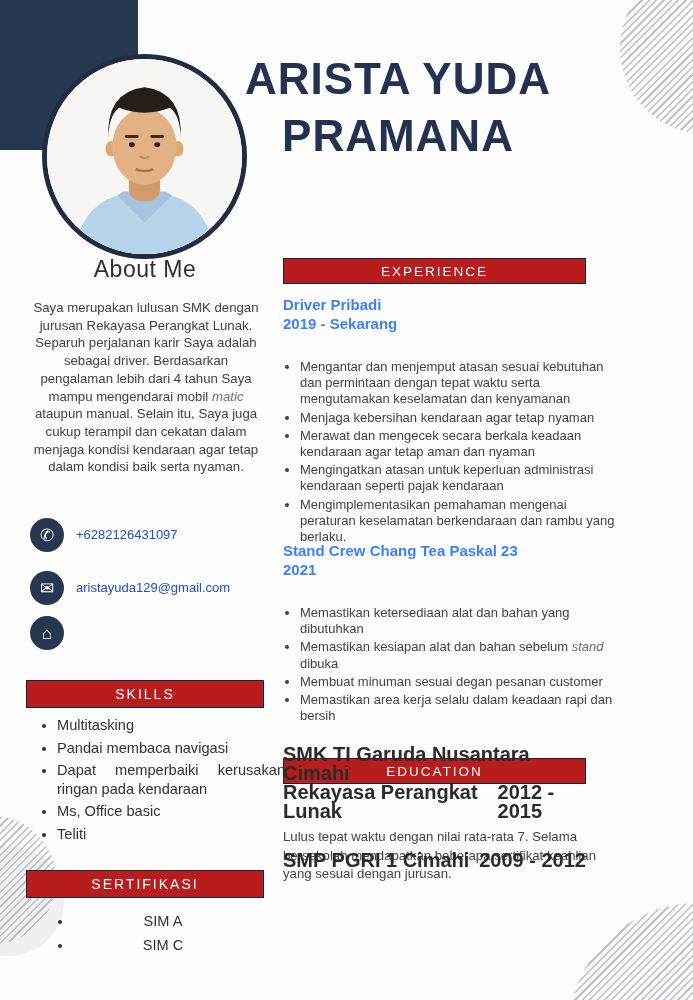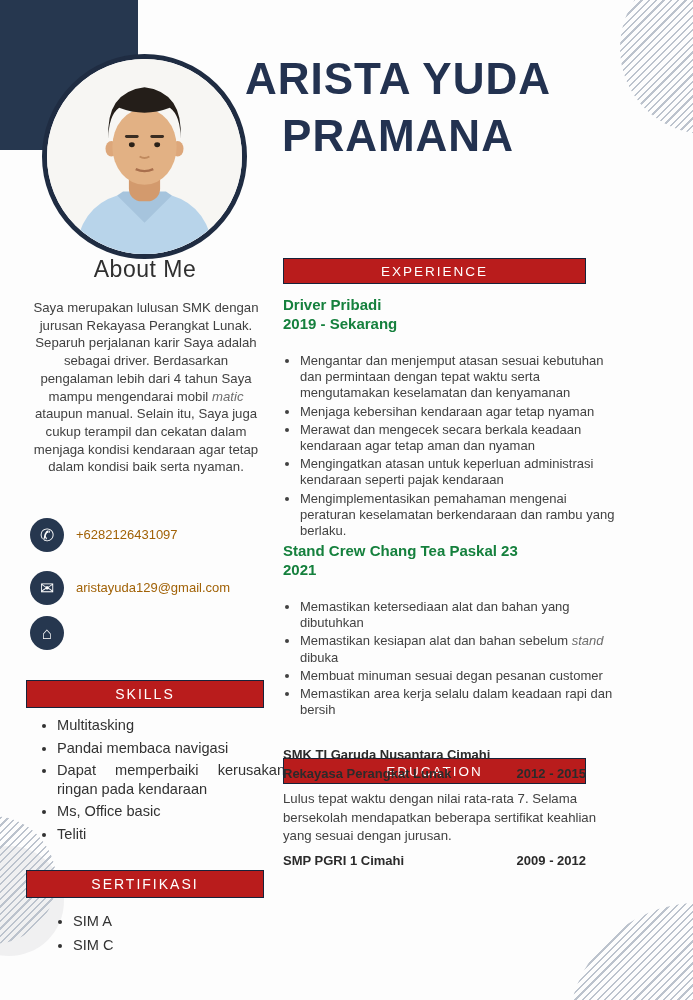--- a/index.html
+++ b/index.html
@@ -25,46 +25,46 @@
   
   .about-title{left:25px;top:256px;width:240px;text-align:center;font-size:23px;
                color:#2f2f2f;font-weight:500;letter-spacing:.5px;}
   .about-text{left:27px;top:299px;width:238px;text-align:center;font-size:13.2px;
               line-height:17.7px;color:#414141;}
   em{font-style:italic;color:#6d6d6d;}
   
   .contact-row{display:flex;align-items:flex-start;gap:12px;left:30px;width:236px;}
   .cicon{flex:0 0 auto;width:34px;height:34px;border-radius:50%;background:#26374f;color:#fff;
          display:flex;align-items:center;justify-content:center;font-size:17px;line-height:1;}
-  .ctext{font-size:13px;line-height:16.5px;padding-top:9px;color:#a16207;}
+  .ctext{font-size:13px;line-height:16.5px;padding-top:9px;color:#1d4ed8;}
   .ctext.two{padding-top:2px;}
   
   .secbar{height:28px;background:#b91c1c;border:1px solid #16233a;color:#ffffff;display:flex;
           align-items:center;justify-content:center;letter-spacing:2px;font-size:14px;
           box-sizing:border-box;}
   .skills-bar{left:26px;top:680px;width:238px;}
   .cert-bar{left:26px;top:870px;width:238px;}
   .exp-bar{left:283px;top:258px;width:303px;height:26px;font-size:13.5px;}
   .edu-bar{left:283px;top:758px;width:303px;height:26px;font-size:13.5px;}
   
   .skills-list{left:40px;top:716px;width:228px;margin:0;padding:0 0 0 17px;}
   .skills-list li{font-size:14.6px;line-height:18.6px;color:#323232;text-align:justify;
                   margin-bottom:4px;}
-  .cert-list{left:58px;top:912px;width:180px;margin:0;padding:0 0 0 15px;}
+  .cert-list{left:58px;top:912px;width:180px;margin:0;padding:0 0 0 15px;text-align:center;}
   .cert-list li{font-size:14.6px;line-height:18px;margin-bottom:6px;color:#323232;}
   
   .job{left:283px;width:336px;}
-  .job .role,.job .period{font-size:15px;font-weight:700;color:#15803d;line-height:19px;}
-  .job ul{margin:20px 0 0;padding:0 0 0 17px;}
+  .job .role,.job .period{font-size:15px;font-weight:700;color:#3b82f6;line-height:19px;}
+  .job ul{margin:26px 0 0;padding:0 0 0 17px;}
   .job li{font-size:13px;line-height:16.2px;margin-bottom:2px;color:#424242;}
   .job1{top:295px;}
   .job2{top:541px;}
   
   .edu{left:283px;width:318px;}
-  .edu .school,.edu .date{font-size:13px;font-weight:700;color:#2b2b2b;line-height:19px;}
+  .edu .school,.edu .date{font-size:20px;font-weight:700;color:#2b2b2b;line-height:19px;}
   .edu .row{display:flex;justify-content:space-between;width:303px;}
   .edu .note{margin-top:7px;font-size:13.2px;line-height:18.6px;color:#424242;}
   .edu1{top:745px;}
   .edu2{top:851px;}
   .edu2 .note{margin-top:9px;}
 </style>
 </head>
 <body>
 
 <div class="page">

